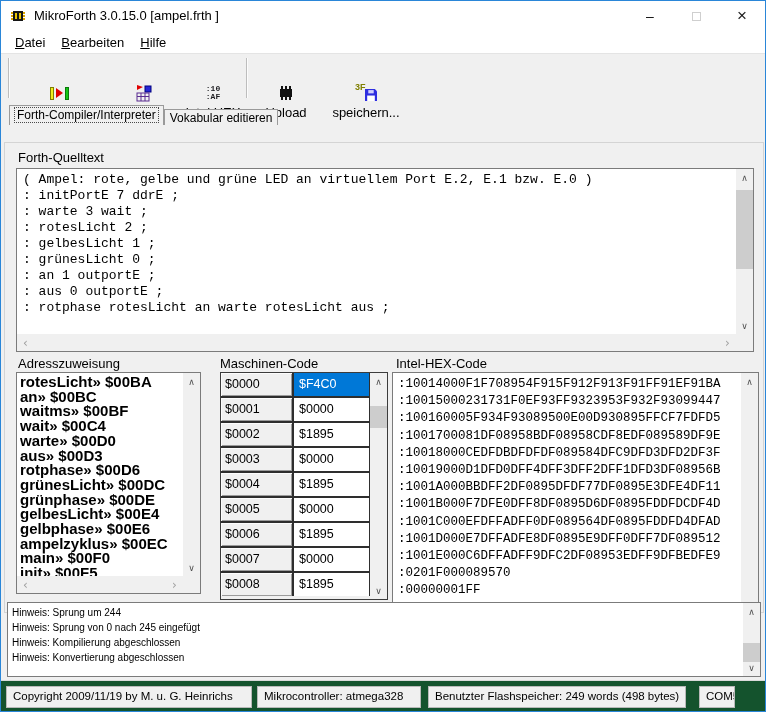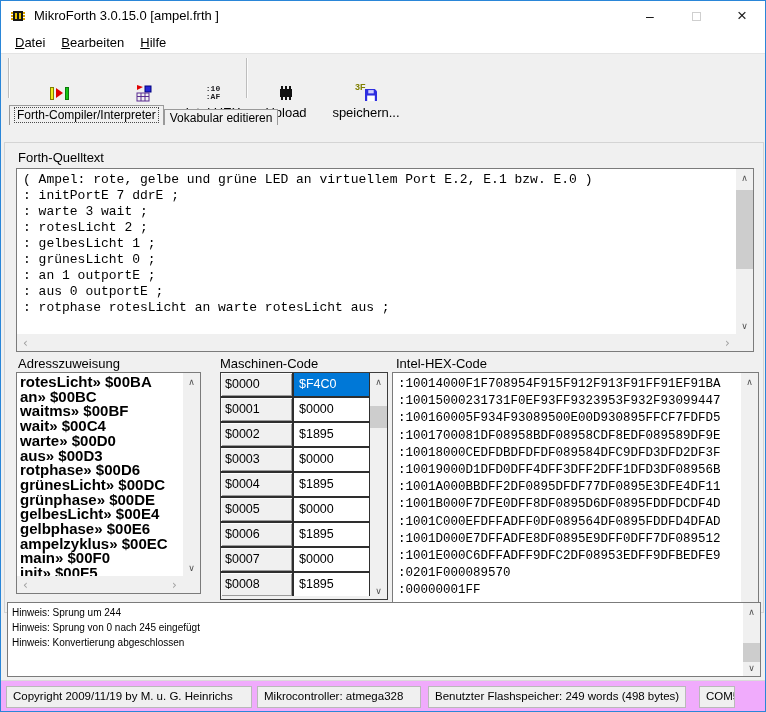--- a/index.html
+++ b/index.html
@@ -89,21 +89,21 @@
   .hex-text{position:absolute;left:0;top:0;right:17px;bottom:0;overflow:hidden;padding:3px 0 0 5px;
             font-family:"Liberation Mono",monospace;font-size:12.5px;line-height:17.2px;white-space:pre;}
   .hex-vscroll{top:0;right:0;bottom:0;width:17px;}
 
   
   .hintbox{position:absolute;left:6px;top:601px;width:754px;height:75px;border:1px solid #7b7b7b;background:#fff;}
   .hint-text{position:absolute;left:0;top:0;right:17px;bottom:0;overflow:hidden;padding:2px 0 0 4px;font-size:10px;line-height:15px;}
   .hint-vscroll{top:0;right:0;bottom:0;width:17px;}
 
   
-  .statusbar{position:absolute;left:0;right:0;bottom:0;height:31px;border-top:1px solid #dadada;background:#f0abfc;}
+  .statusbar{position:absolute;left:0;right:0;bottom:0;height:31px;border-top:1px solid #dadada;background:#14532d;}
   .status-panel{position:absolute;top:5px;height:22px;border:1px solid #b9b9b9;background:#f0f0f0;
                 font-size:11.5px;line-height:19px;padding-left:6px;white-space:nowrap;overflow:hidden;}
   .sp1{left:5px;width:246px;}
   .sp2{left:256px;width:164px;}
   .sp3{left:427px;width:258px;}
   .sp4{left:698px;width:36px;}
 </style>
 </head>
 <body>
 
@@ -315,20 +315,21 @@
         <div class="sb-btn sb-down"></div>
       </div>
     </div>
 
   </div>
 
   <div class="hintbox">
     <div class="hint-text">
         <div class="hint-line">Hinweis: Sprung um 244</div>
         <div class="hint-line">Hinweis: Sprung von 0 nach 245 eingefügt</div>
+        <div class="hint-line">Hinweis: Kompilierung abgeschlossen</div>
         <div class="hint-line">Hinweis: Konvertierung abgeschlossen</div>
       </div>
     <div class="sb-v hint-vscroll">
       <div class="sb-btn sb-up"></div>
       <div class="sb-thumb" style="top:40px;height:19px;"></div>
       <div class="sb-btn sb-down"></div>
     </div>
   </div>
 
   <div class="statusbar">

